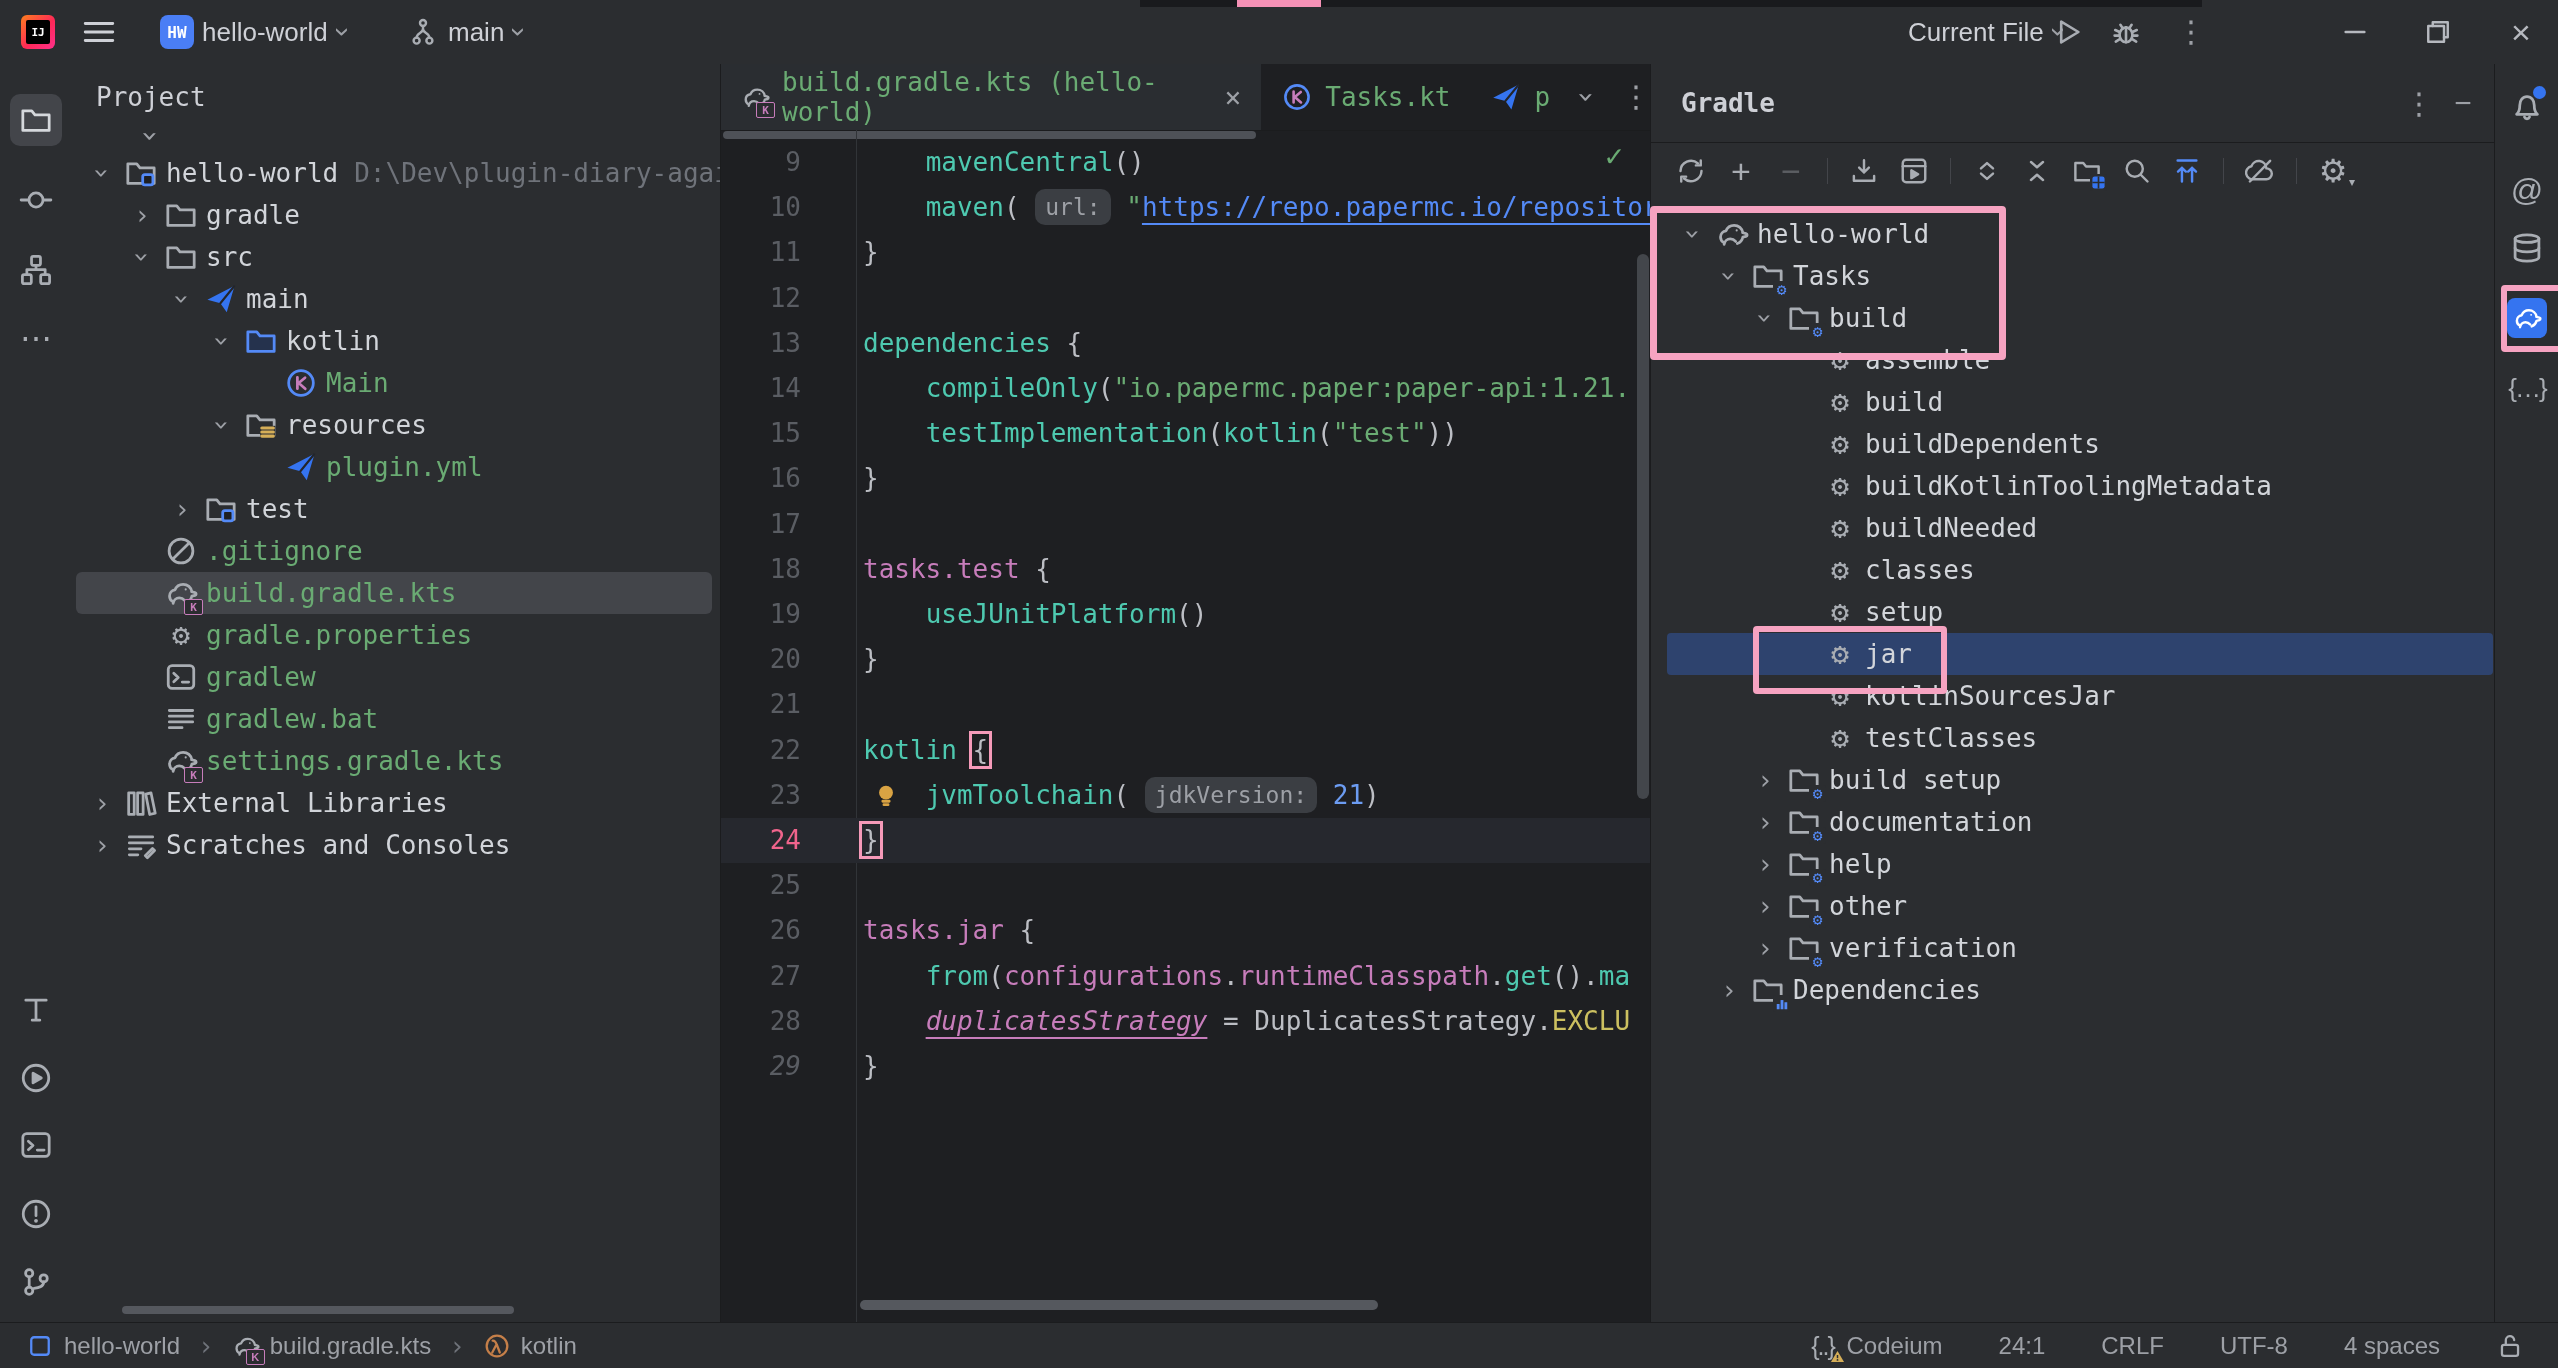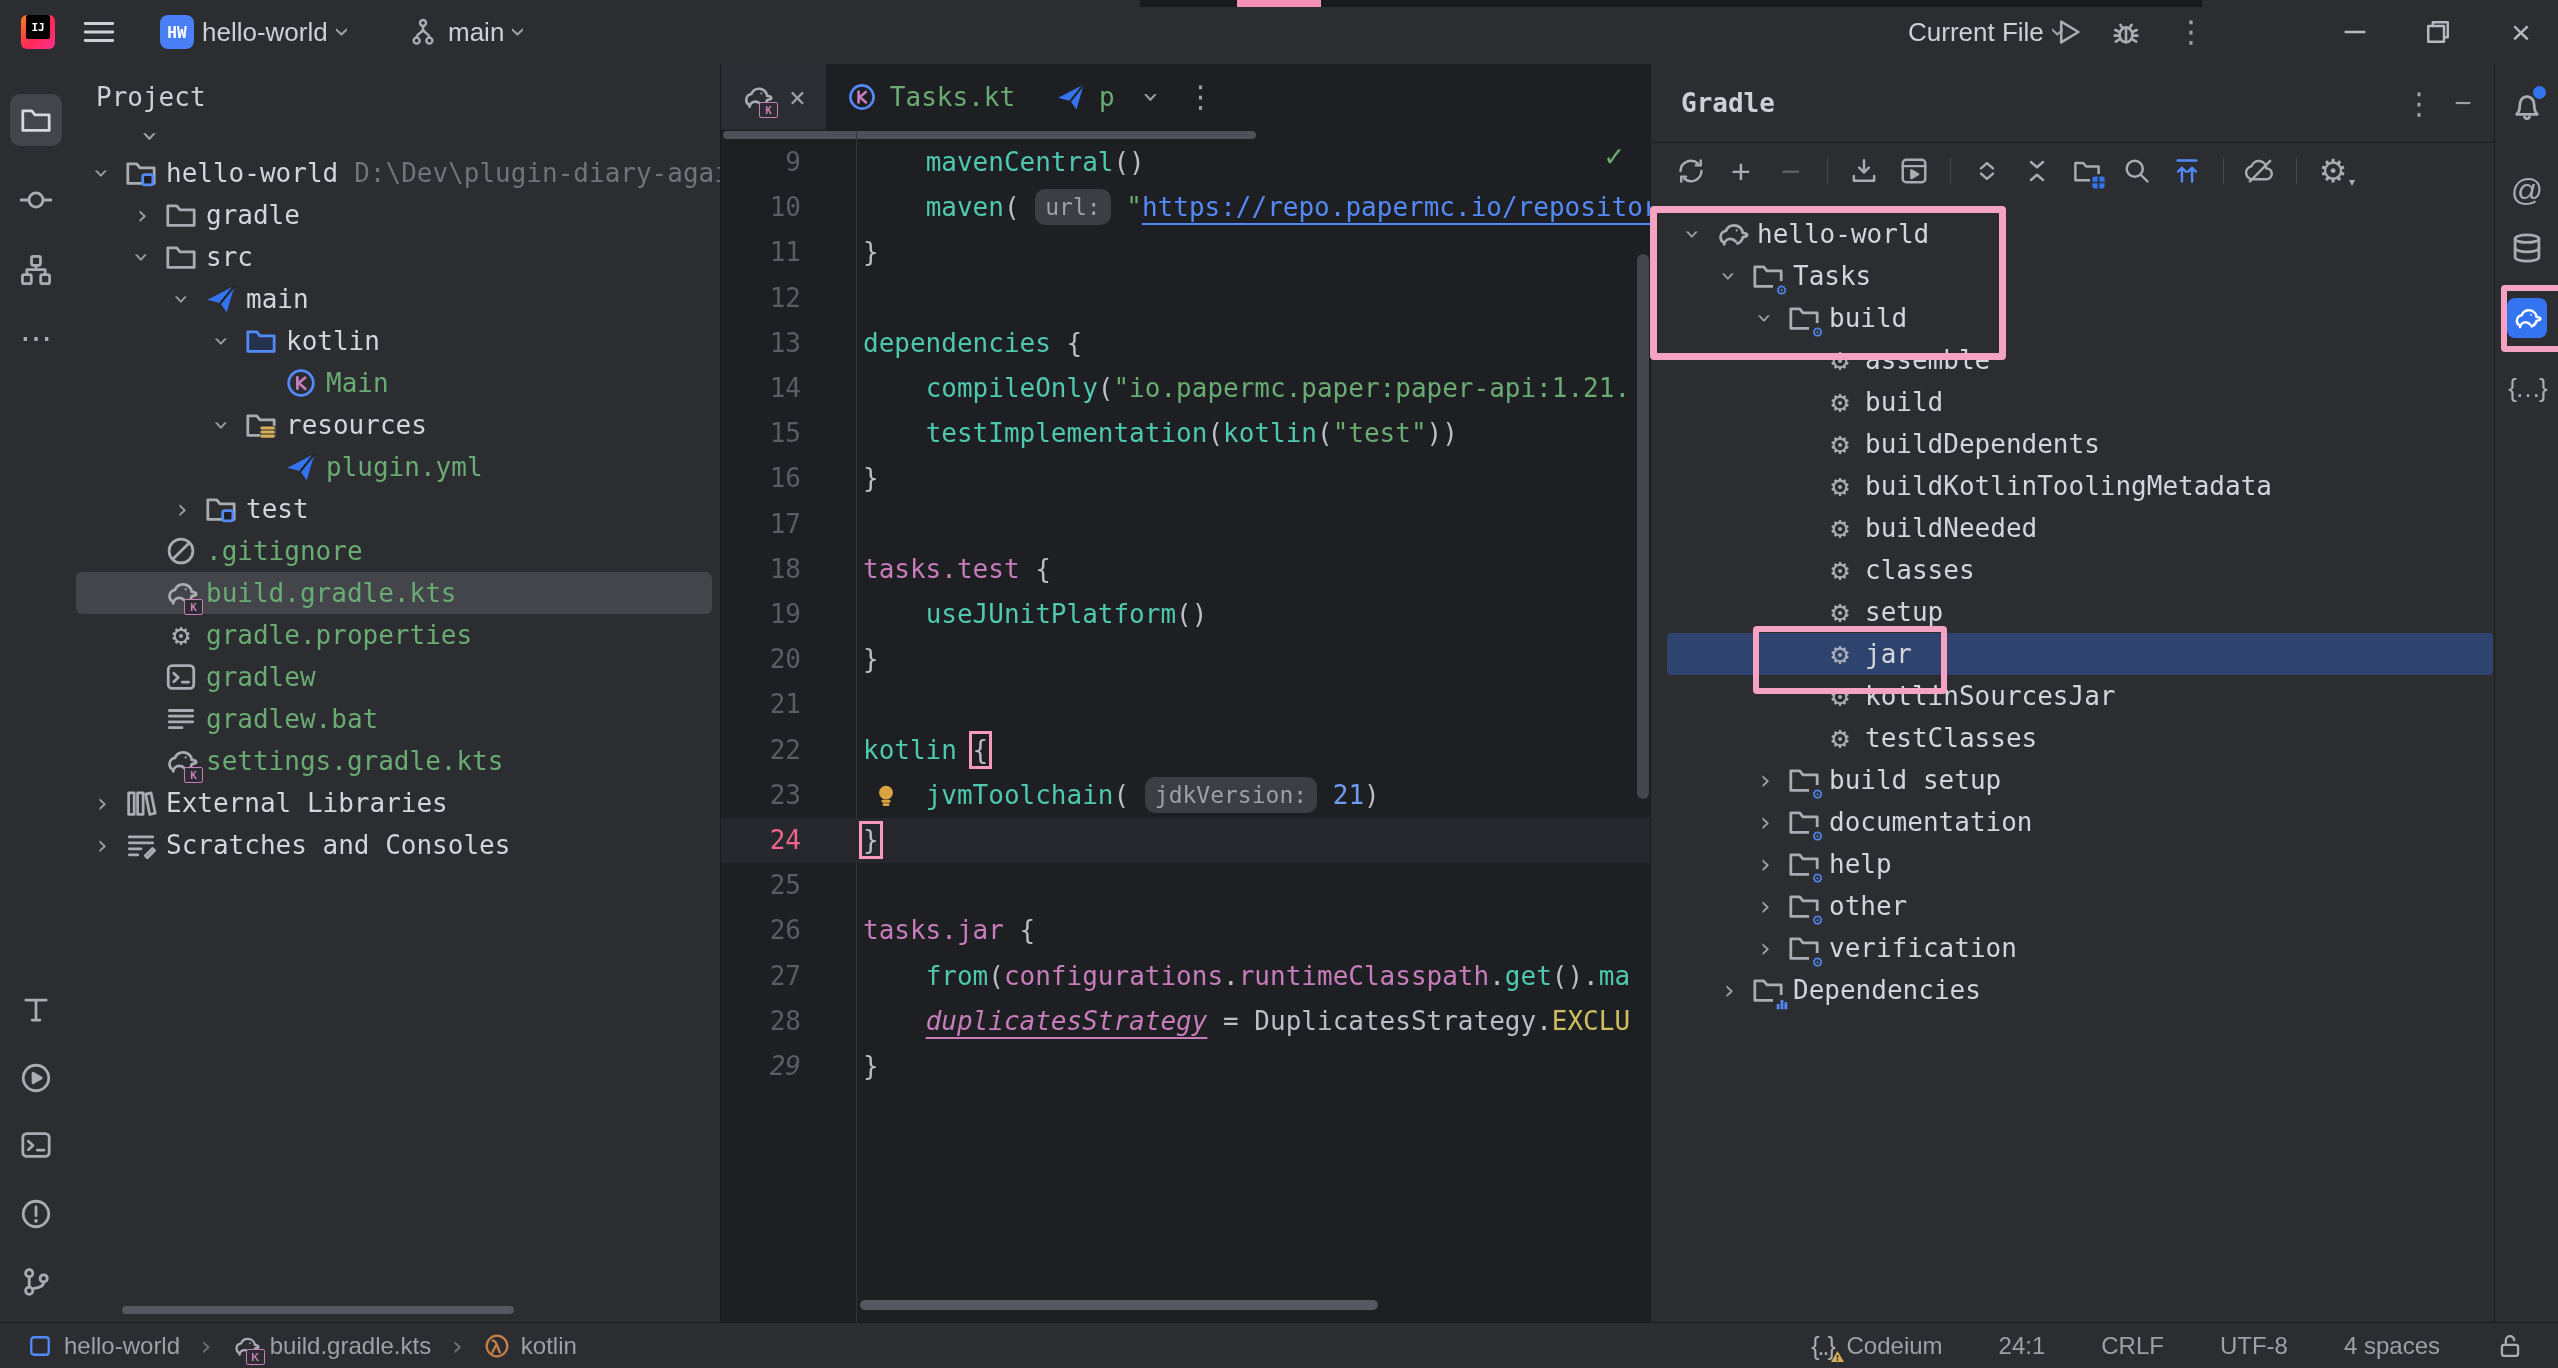--- a/index.html
+++ b/index.html
@@ -2,21 +2,21 @@
 <html><head>
 <meta charset="utf-8">
 <style>
   html,body{margin:0;padding:0;background:#111;}
   #app{position:relative;width:2558px;height:1368px;background:#1E1F22;overflow:hidden;
        font-family:"DejaVu Sans Mono","Liberation Mono",monospace;color:#CED0D6;
        -webkit-font-smoothing:antialiased;}
   
   .titlebar{position:absolute;left:0;top:0;width:2558px;height:64px;background:#2B2D30;border-bottom:1px solid #1B1C1E;}
   .tb-item{position:absolute;top:0;height:64px;display:flex;align-items:center;gap:10px;font-size:26px;color:#CED0D6;background:none;border:none;padding:0;cursor:default;}
-  .logo{width:34px;height:34px;border-radius:6px;background:linear-gradient(135deg,#FC801D 0%,#FE2857 55%,#FF318C 100%);display:flex;justify-content:center;}
+  .logo{width:34px;height:34px;border-radius:6px;background:linear-gradient(135deg,#FC801D 0%,#FE2857 55%,#FF318C 100%);display:flex;align-items:center;justify-content:center;}
   .logo .in{width:24px;height:24px;background:#000;border-radius:2px;color:#fff;font-size:11px;font-weight:bold;display:flex;align-items:center;justify-content:center;}
   .hwbadge{width:34px;height:34px;border-radius:8px;background:#4A7EF5;color:#fff;font-size:16px;font-weight:bold;display:flex;align-items:center;justify-content:center;}
   .chev{display:inline-block;color:#9DA0A6;font-size:28px;line-height:1;}
   .chev.down{transform:rotate(90deg);}
   .winbtn{position:absolute;top:0;width:46px;height:64px;display:flex;align-items:center;justify-content:center;color:#B6B9BF;background:none;border:none;font-size:34px;}
   
   .topstrip{position:absolute;top:0;left:1140px;width:1062px;height:7px;background:#191A1D;z-index:70;}
   .topstrip-pink{position:absolute;top:0;left:1237px;width:84px;height:7px;background:#F591B6;z-index:71;}
   
   .leftstrip{position:absolute;left:0;top:64px;width:72px;height:1258px;background:#2B2D30;border-right:1px solid #1B1C1E;}
@@ -432,20 +432,21 @@
         <div class="tab active">
           <span class="ic">
             <svg width="100%" height="100%" viewBox="0 0 16 16" fill="none" stroke="#A9ADB3" stroke-width="1.3" stroke-linecap="round" stroke-linejoin="round">
               <path d="M13.1 7.4c-.3-2-2-3.5-4.1-3.5-1.7 0-3.2 1-3.8 2.6-1.5.2-2.6 1.4-2.6 2.9 0 1.2.7 2.2 1.7 2.7"></path>
               <path d="M13.1 7.4l1.5.4c.7.2.7 1.1 0 1.3l-1.5.4c-.3 1.4-1.3 2.5-2.6 3"></path>
               <path d="M4.3 12.9c.2-1.5 1.4-2.6 2.9-2.6 1 0 1.9.5 2.5 1.2"></path>
               <circle cx="10.2" cy="6.3" r=".5" fill="#A9ADB3" stroke="none"></circle>
             </svg>
             <span class="badge kbadge">K</span>
           </span>
+          <span>build.gradle.kts (hello-world)</span>
           <span class="x">×</span>
         </div>
         <div class="tab">
           <span class="ic">
             <svg width="100%" height="100%" viewBox="0 0 16 16" fill="none" stroke="#A9ADB3" stroke-width="1.3" stroke-linecap="round" stroke-linejoin="round">
               <circle cx="8" cy="8" r="5.8" stroke="#548AF7"></circle>
               <path d="M6.3 5.3v5.4M9.9 5.5 6.9 8l3.1 2.7" stroke="#C77DBB"></path>
             </svg>
           </span>
           <span>Tasks.kt</span>

